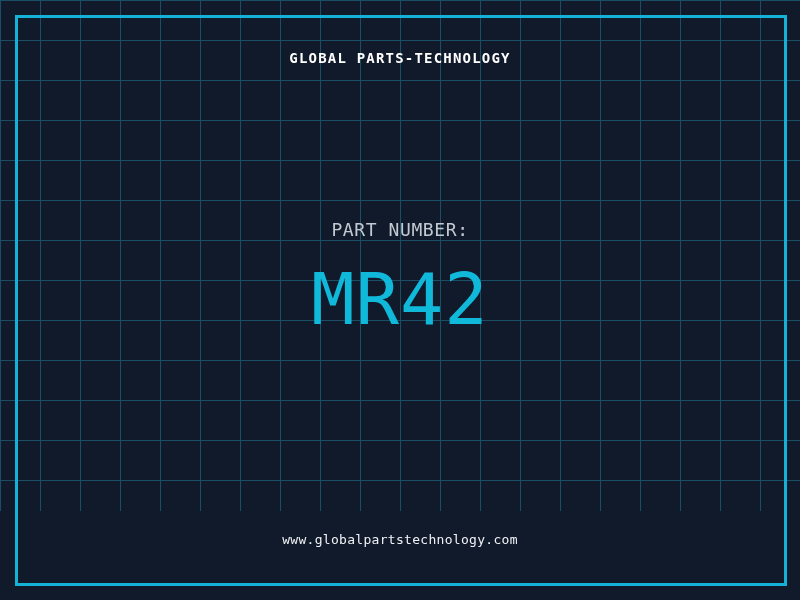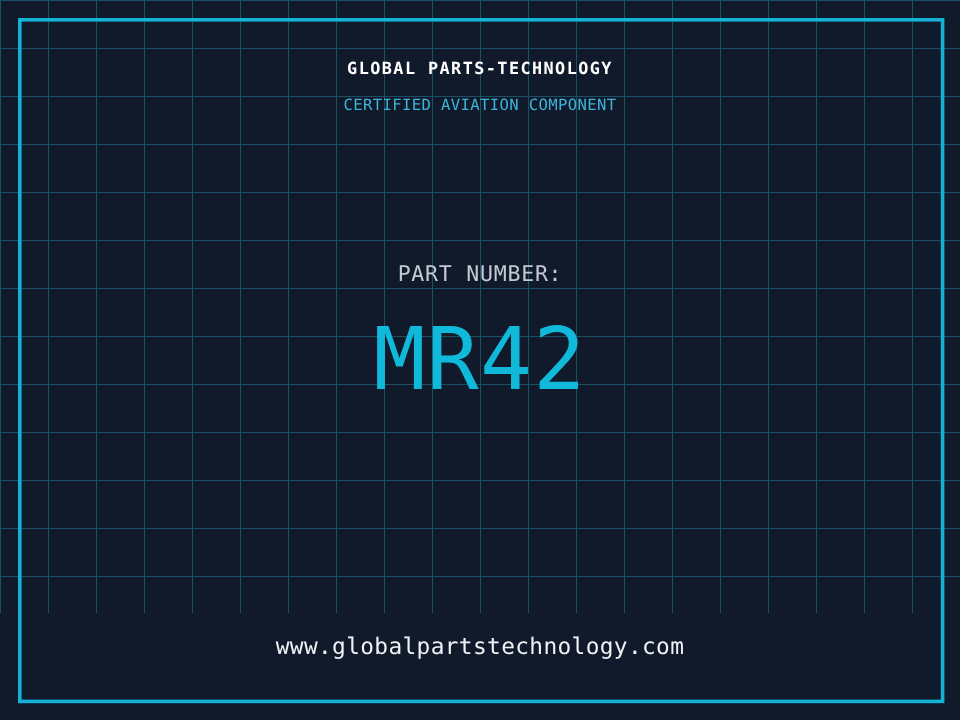--- a/index.html
+++ b/index.html
@@ -67,32 +67,31 @@
     top: 299px;
     color: var(--part);
     font-size: 72px;
     font-weight: normal;
     letter-spacing: 1px;
     line-height: 1;
   }
   .website {
     top: 539px;
     color: var(--website);
-    font-size: 19px;
+    font-size: 13px;
     letter-spacing: 0.3px;
   }
 </style>
 </head>
 <body>
 
 <div class="label-card">
   <div class="frame"></div>
 
   <div class="line company">GLOBAL PARTS-TECHNOLOGY</div>
 
-  <div class="line subtitle">CERTIFIED AVIATION COMPONENT</div>
 
   <div class="line part-label">PART NUMBER:</div>
 
   <div class="line part-number">MR42</div>
 
   <div class="line website">www.globalpartstechnology.com</div>
 </div>
 
 </body></html>

